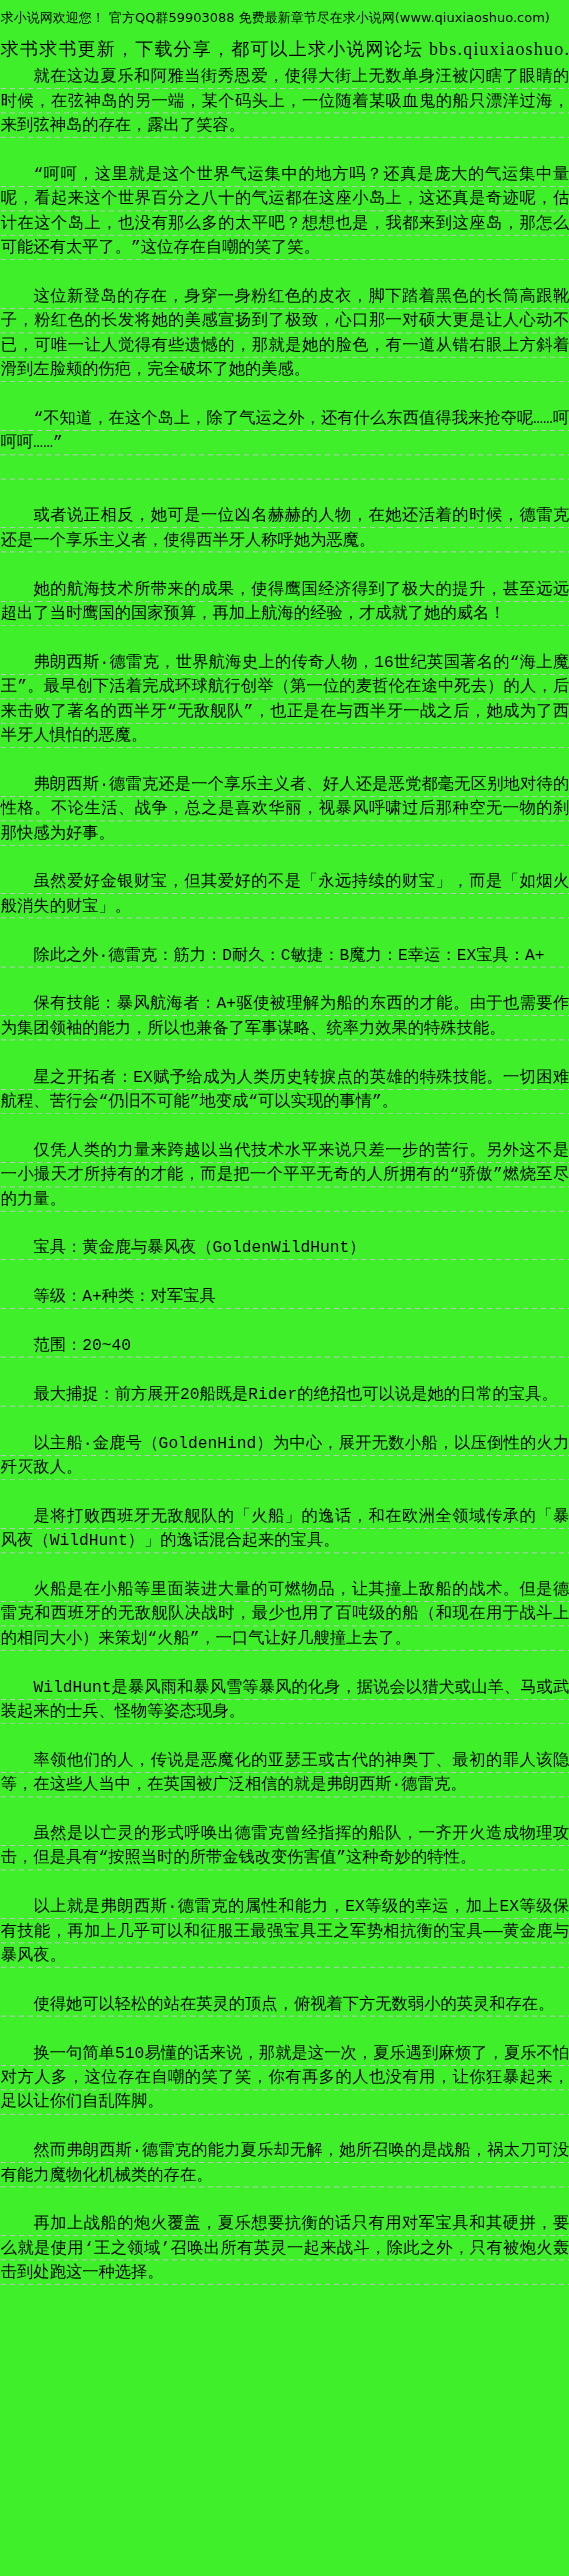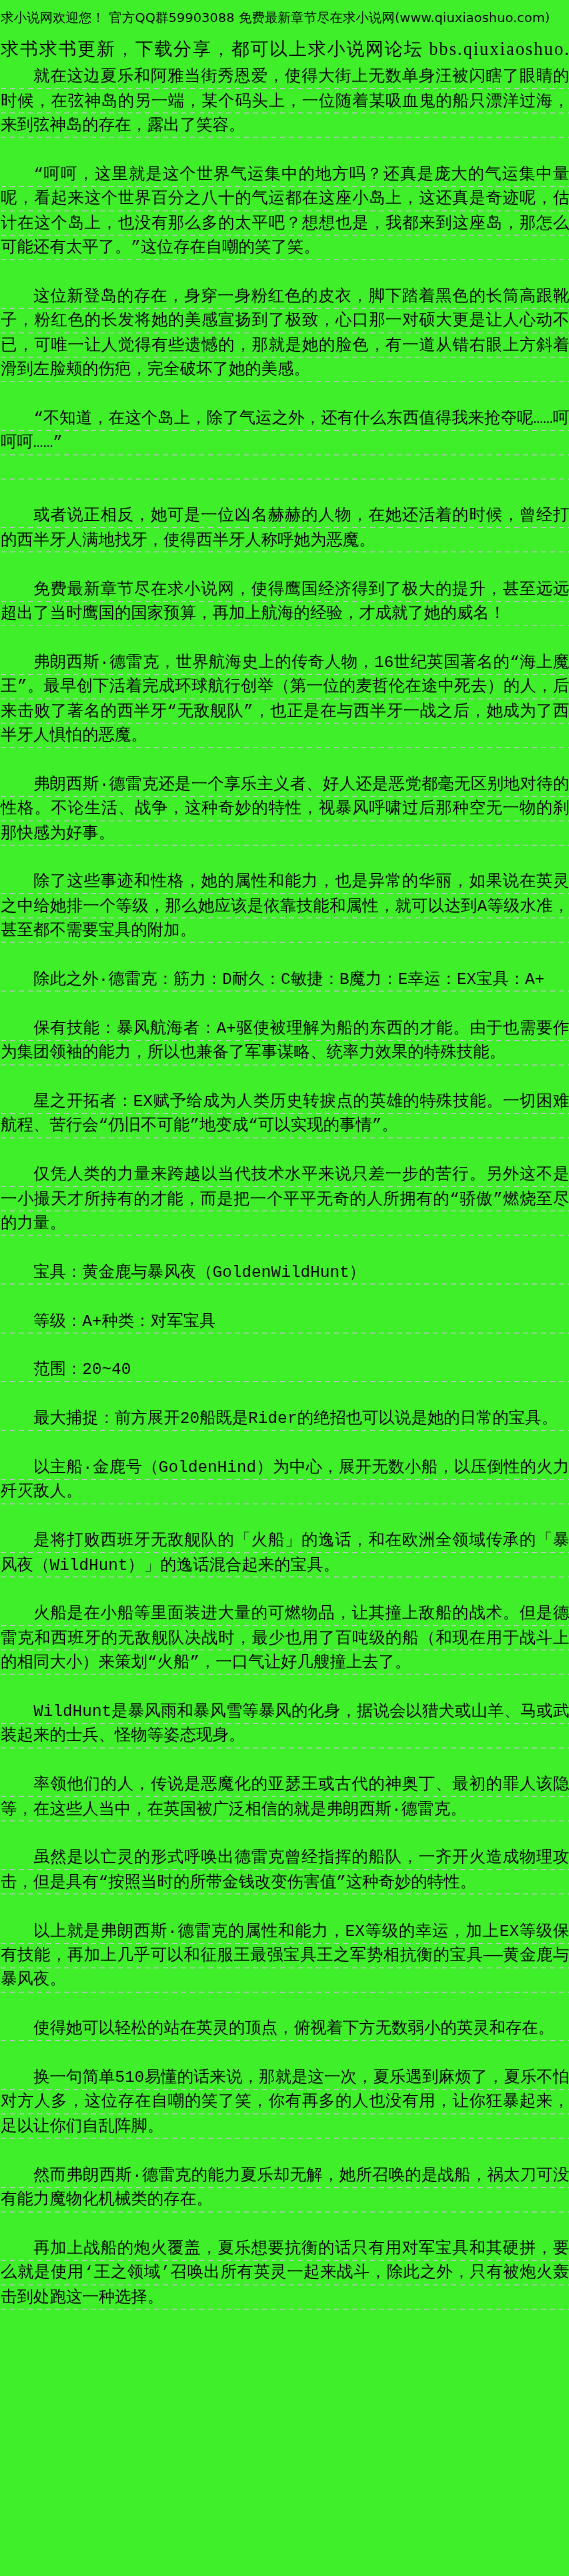--- a/index.html
+++ b/index.html
@@ -55,25 +55,25 @@
 <div class="welcome-line">求小说网欢迎您！ 官方QQ群59903088 免费最新章节尽在求小说网(www.qiuxiaoshuo.com)</div>
 
 <div class="forum-line">求书求书更新，下载分享，都可以上求小说网论坛 bbs.qiuxiaoshuo.com</div>
 
 <div class="novel-content">
     <p class="para">就在这边夏乐和阿雅当街秀恩爱，使得大街上无数单身汪被闪瞎了眼睛的时候，在弦神岛的另一端，某个码头上，一位随着某吸血鬼的船只漂洋过海，来到弦神岛的存在，露出了笑容。</p>
     <p class="para">“呵呵，这里就是这个世界气运集中的地方吗？还真是庞大的气运集中量呢，看起来这个世界百分之八十的气运都在这座小岛上，这还真是奇迹呢，估计在这个岛上，也没有那么多的太平吧？想想也是，我都来到这座岛，那怎么可能还有太平了。”这位存在自嘲的笑了笑。</p>
     <p class="para">这位新登岛的存在，身穿一身粉红色的皮衣，脚下踏着黑色的长筒高跟靴子，粉红色的长发将她的美感宣扬到了极致，心口那一对硕大更是让人心动不已，可唯一让人觉得有些遗憾的，那就是她的脸色，有一道从错右眼上方斜着滑到左脸颊的伤疤，完全破坏了她的美感。</p>
     <p class="para">“不知道，在这个岛上，除了气运之外，还有什么东西值得我来抢夺呢……呵呵呵……”</p>
     <p class="para blank">&nbsp;</p>
-    <p class="para">或者说正相反，她可是一位凶名赫赫的人物，在她还活着的时候，曾经打的西半牙人满地找牙，使得西半牙人称呼她为恶魔。</p>
-    <p class="para">免费最新章节尽在求小说网，使得鹰国经济得到了极大的提升，甚至远远超出了当时鹰国的国家预算，再加上航海的经验，才成就了她的威名！</p>
+    <p class="para">或者说正相反，她可是一位凶名赫赫的人物，在她还活着的时候，德雷克还是一个享乐主义者，使得西半牙人称呼她为恶魔。</p>
+    <p class="para">她的航海技术所带来的成果，使得鹰国经济得到了极大的提升，甚至远远超出了当时鹰国的国家预算，再加上航海的经验，才成就了她的威名！</p>
     <p class="para">弗朗西斯·德雷克，世界航海史上的传奇人物，16世纪英国著名的“海上魔王”。最早创下活着完成环球航行创举（第一位的麦哲伦在途中死去）的人，后来击败了著名的西半牙“无敌舰队”，也正是在与西半牙一战之后，她成为了西半牙人惧怕的恶魔。</p>
-    <p class="para">弗朗西斯·德雷克还是一个享乐主义者、好人还是恶党都毫无区别地对待的性格。不论生活、战争，这种奇妙的特性，视暴风呼啸过后那种空无一物的刹那快感为好事。</p>
-    <p class="para">除了这些事迹和性格，她的属性和能力，也是异常的华丽，如果说在英灵之中给她排一个等级，那么她应该是依靠技能和属性，就可以达到A等级水准，甚至都不需要宝具的附加。</p>
+    <p class="para">弗朗西斯·德雷克还是一个享乐主义者、好人还是恶党都毫无区别地对待的性格。不论生活、战争，总之是喜欢华丽，视暴风呼啸过后那种空无一物的刹那快感为好事。</p>
+    <p class="para">虽然爱好金银财宝，但其爱好的不是「永远持续的财宝」，而是「如烟火般消失的财宝」。</p>
     <p class="para">除此之外·德雷克：筋力：D耐久：C敏捷：B魔力：E幸运：EX宝具：A+</p>
     <p class="para">保有技能：暴风航海者：A+驱使被理解为船的东西的才能。由于也需要作为集团领袖的能力，所以也兼备了军事谋略、统率力效果的特殊技能。</p>
     <p class="para">星之开拓者：EX赋予给成为人类历史转捩点的英雄的特殊技能。一切困难航程、苦行会“仍旧不可能”地变成“可以实现的事情”。</p>
     <p class="para">仅凭人类的力量来跨越以当代技术水平来说只差一步的苦行。另外这不是一小撮天才所持有的才能，而是把一个平平无奇的人所拥有的“骄傲”燃烧至尽的力量。</p>
     <p class="para">宝具：黄金鹿与暴风夜（GoldenWildHunt）</p>
     <p class="para">等级：A+种类：对军宝具</p>
     <p class="para">范围：20~40</p>
     <p class="para">最大捕捉：前方展开20船既是Rider的绝招也可以说是她的日常的宝具。</p>
     <p class="para">以主船·金鹿号（GoldenHind）为中心，展开无数小船，以压倒性的火力歼灭敌人。</p>
     <p class="para">是将打败西班牙无敌舰队的「火船」的逸话，和在欧洲全领域传承的「暴风夜（WildHunt）」的逸话混合起来的宝具。</p>

